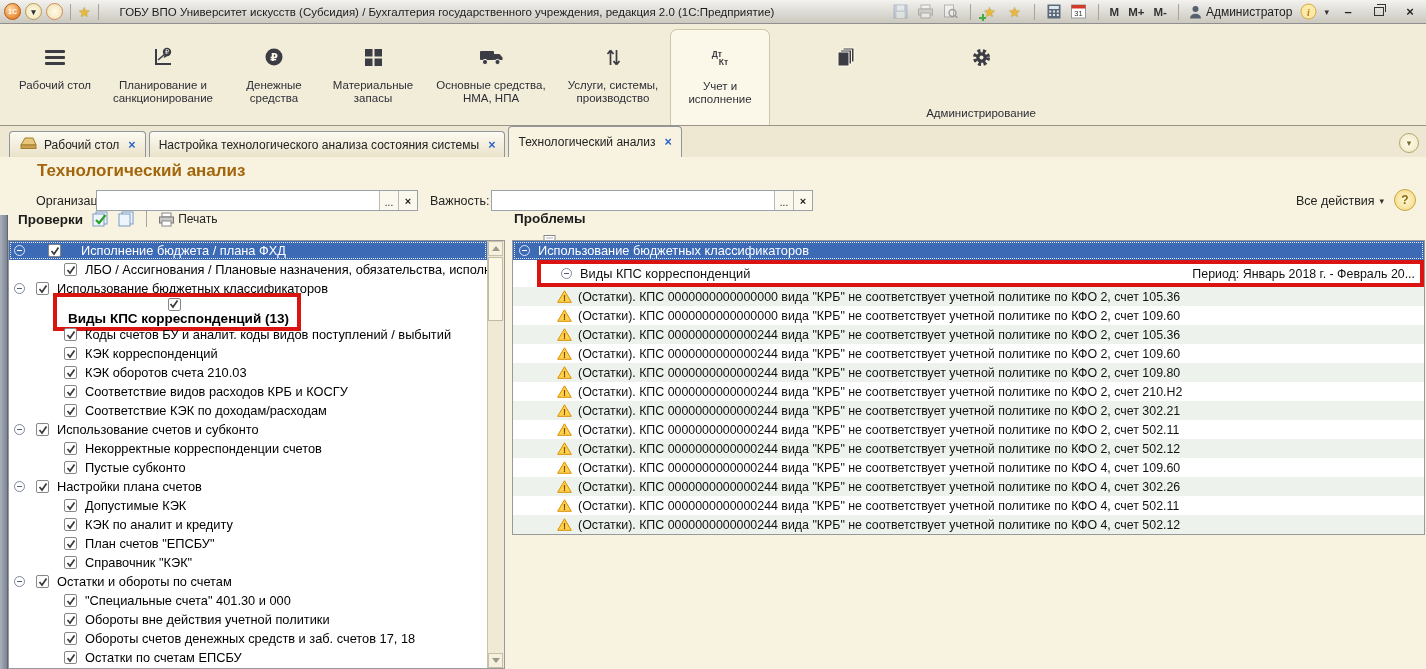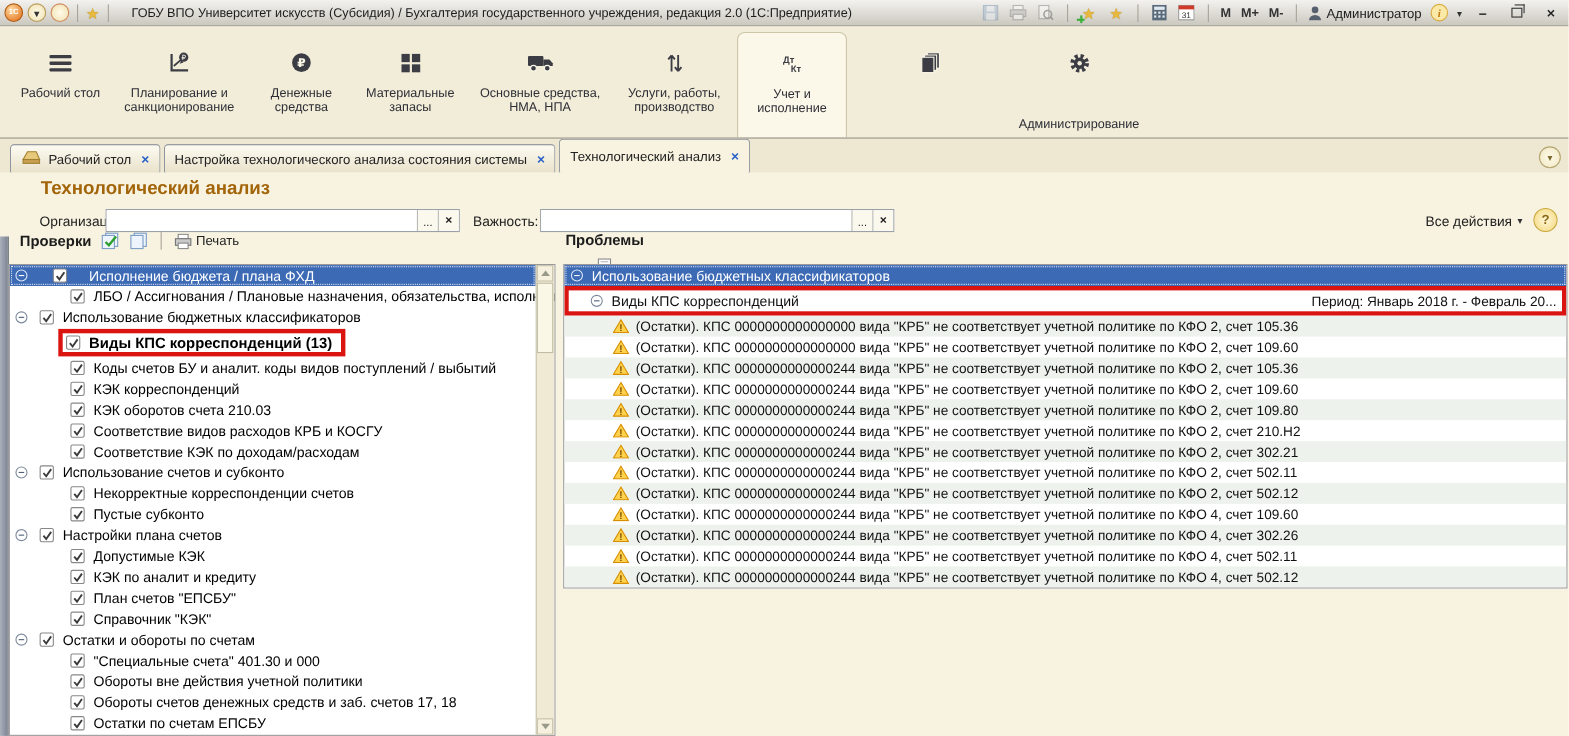--- a/index.html
+++ b/index.html
@@ -81,37 +81,37 @@
   .trow.sel{background:#3c6ab5;color:#fff;outline:1px dotted rgba(255,255,255,.85);outline-offset:-2px;gap:12px;}
   .expander{width:11px;height:11px;border:1px solid #7d8a9c;border-radius:50%;position:relative;flex:none;background:#fff;box-sizing:border-box;cursor:pointer;}
   .expander::after{content:"";position:absolute;left:2px;right:2px;top:4px;height:1px;background:#51607a;}
   .sel .expander{background:transparent;border-color:#dfe8fa;}
   .sel .expander::after{background:#fff;}
   .cb{width:13px;height:13px;border:1px solid #878787;border-radius:2px;background:#fff;flex:none;display:flex;align-items:center;justify-content:center;box-sizing:border-box;cursor:pointer;}
   .trow.lvl0 .expander{margin-left:5px;}
   .trow.lvl0 .cb{margin-left:11px;}
   .trow.lvl1 .cb{margin-left:55px;}
   .tlabel{margin-left:8px;}
-  .red-wrap{display:inline-flex;align-items:center;border:4px solid #da1410;padding:1px 8px 1px 3px;margin-left:44px;}
+  .red-wrap{display:inline-flex;align-items:center;border:4px solid #da1410;padding:1px 8px 1px 3px;margin-left:44px;flex-direction:column;}
   .red-wrap .cb{margin-left:0 !important;}
 
   
   .vtrack{position:absolute;top:0;right:0;bottom:0;width:16px;background:#f0ead5;border-left:1px solid #c8c2ac;}
   .sb-btn{position:absolute;left:0;width:15px;height:15px;background:#f6f1de;border:1px solid #c6c0a8;box-sizing:border-box;display:flex;align-items:center;justify-content:center;cursor:pointer;}
   .sb-btn.up{top:0;}
   .sb-btn.down{bottom:0;}
   .tri-up{width:0;height:0;border-left:4px solid transparent;border-right:4px solid transparent;border-bottom:5px solid #9a9a8a;}
   .tri-down{width:0;height:0;border-left:4px solid transparent;border-right:4px solid transparent;border-top:5px solid #9a9a8a;}
   .sb-thumb{position:absolute;left:0;top:16px;width:15px;height:64px;background:#fbf7e6;border:1px solid #c0bba2;box-sizing:border-box;}
 
   
   .prow{display:flex;align-items:center;height:19px;font-size:12.4px;color:#111;white-space:nowrap;cursor:default;box-sizing:border-box;}
   .prow.alt{background:#edf2ed;}
   .prow.sel{background:#3c6ab5;color:#fff;outline:1px dotted rgba(255,255,255,.85);outline-offset:-2px;}
-  .prow.redbox{border:4px solid #da1410;height:27px;background:#fff;}
+  .prow.redbox{border:4px solid #da1410;height:27px;background:#fff;margin-left:24px;}
   .prow.p0 .expander{margin-left:6px;}
   .prow.p0 .ptext{margin-left:8px;font-size:12.8px;}
   .prow.p1 .expander{margin-left:24px;}
   .prow.redbox .expander{margin-left:20px;}
   .prow.p1 .ptext{margin-left:8px;font-size:12.8px;}
   .warn{margin-left:44px;flex:none;display:flex;align-items:center;}
   .prow.p2 .ptext{margin-left:6px;}
   .period{margin-left:auto;padding-right:5px;overflow:hidden;white-space:nowrap;font-size:12.4px;}
 </style>
 </head>
@@ -263,21 +263,21 @@
         </span>
     <span class="rlabel">Основные средства, НМА, НПА</span>
   </div>
       <div class="rsec" style="width: 114px;">
     <span class="ricon">
           <svg width="15" height="21" viewBox="0 0 15 21">
             <path d="M4.5 18 V4.5 M4.5 3.4 l-3 3.6 M4.5 3.4 l3 3.6" stroke="#3c3c44" stroke-width="1.7" fill="none"></path>
             <path d="M10.5 3 v13.5 M10.5 17.6 l-3-3.6 M10.5 17.6 l3-3.6" stroke="#3c3c44" stroke-width="1.7" fill="none"></path>
           </svg>
         </span>
-    <span class="rlabel">Услуги, работы, производство</span>
+    <span class="rlabel">Услуги, системы, производство</span>
   </div>
       <div class="rsec active" style="width: 100px;">
     <span class="ricon">
           <span class="dtkt">
             <span>Дт</span>
             <span>Кт</span>
           </span>
         </span>
     <span class="rlabel">Учет и исполнение</span>
   </div>

